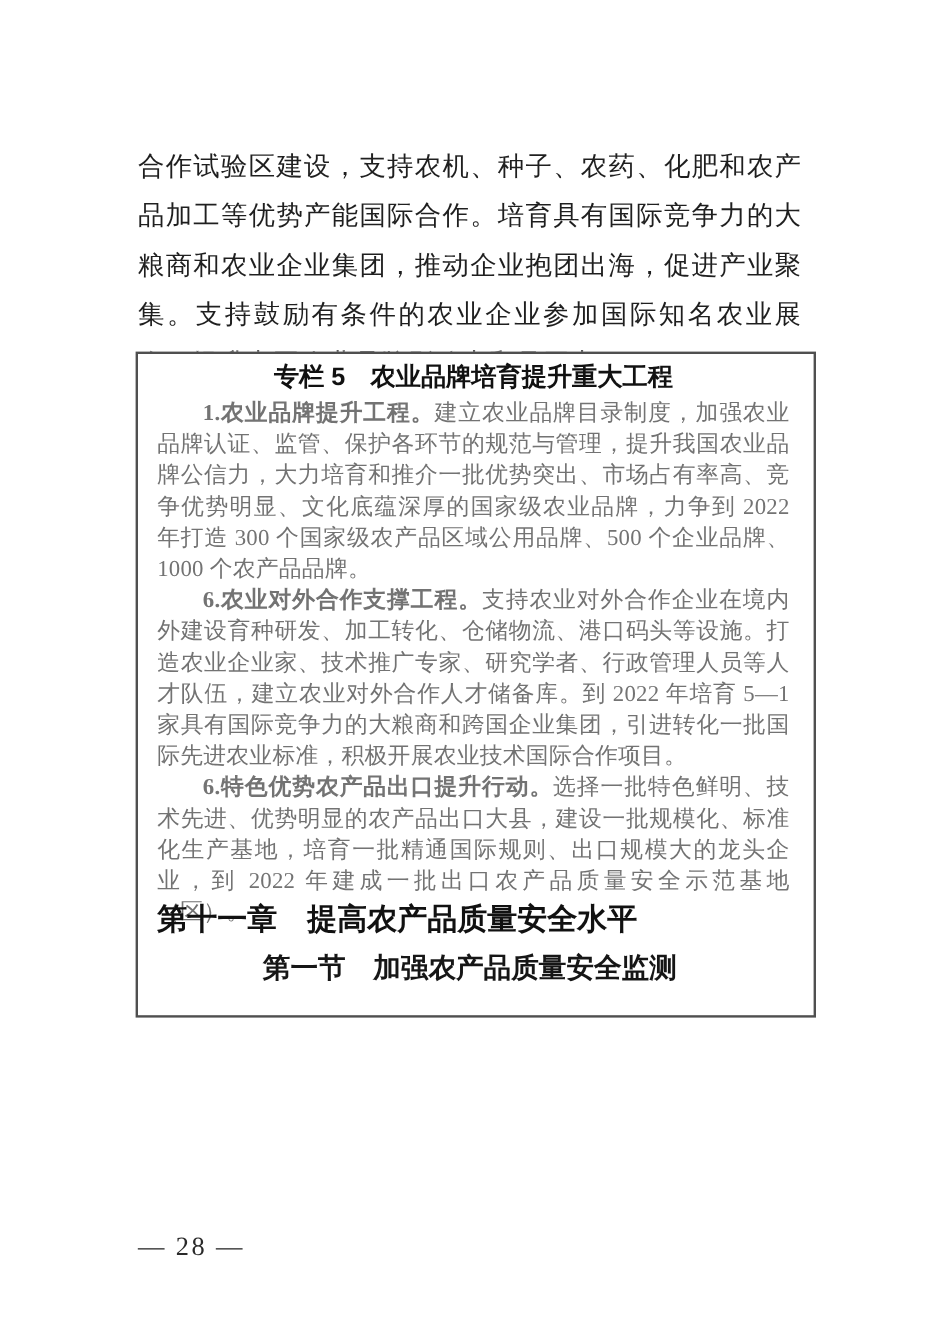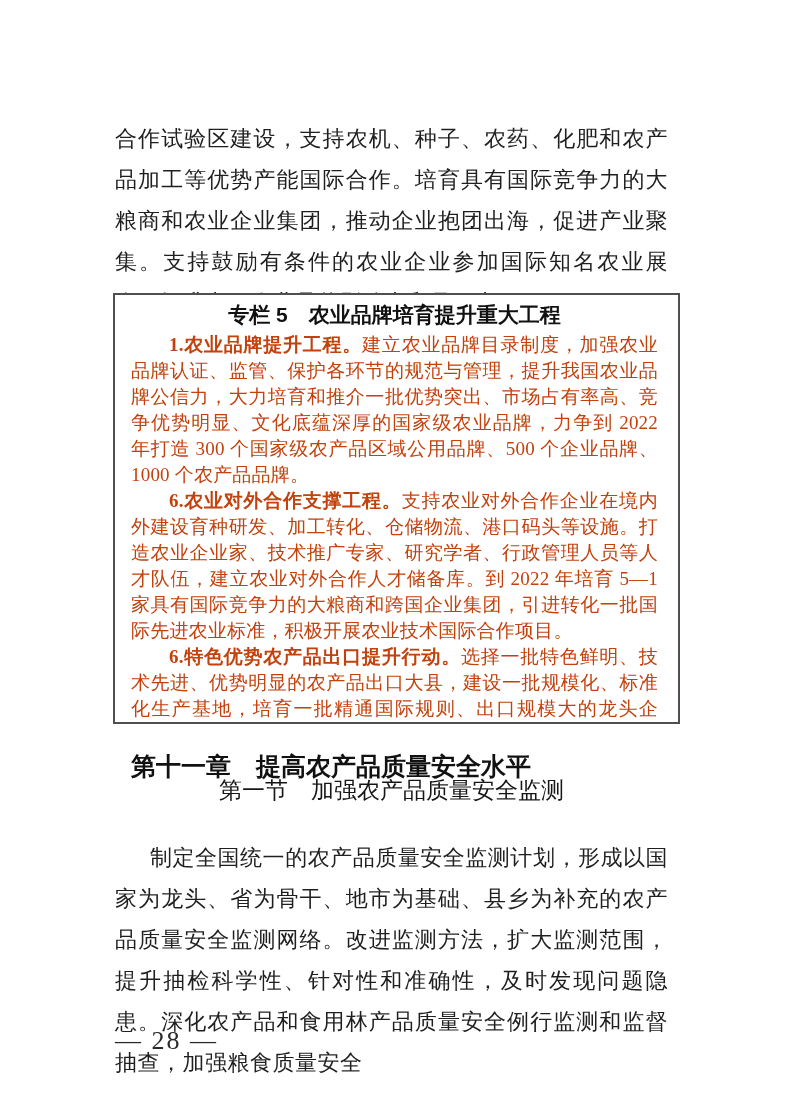--- a/index.html
+++ b/index.html
@@ -27,21 +27,21 @@
     color: #1f1f1f;
   }
   .intro-para { top: 96px; }
   .body-para  { top: 815px; text-indent: 35px; }
 
   .feature-box {
     position: absolute;
     left: 113px;
     top: 293px;
     width: 567px;
-    height: 431px;
+    height: 555px;
     box-sizing: border-box;
     border: 2px solid #4f4f4f;
     padding: 5px 20px 10px 16px;
     overflow: hidden;
     background: #ffffff;
   }
   .box-title {
     text-align: center;
     font-family: "Liberation Sans", sans-serif;
     font-weight: bold;
@@ -50,56 +50,56 @@
     margin: 0 0 2px 0;
     color: #111111;
   }
   .box-item {
     margin: 0;
     font-size: 19px;
     line-height: 26px;
     text-align: justify;
     text-indent: 38px;
     letter-spacing: 0.2px;
-    color: #c2410c;
+    color: #737373;
   }
   .box-item .lead {
     font-weight: bold;
   }
   .chapter-heading {
     position: absolute;
     left: 115px;
     top: 733px;
     width: 553px;
     text-align: left;
     font-family: "Liberation Sans", sans-serif;
     font-weight: bold;
     font-size: 25px;
     line-height: 34px;
     margin: 16px;
     color: #111111;
   }
   .section-heading {
     position: absolute;
     left: 115px;
-    top: 775px;
+    top: 791px;
     width: 553px;
     text-align: center;
     font-family: "Liberation Serif", serif;
-    font-weight: normal;
+    font-weight: bold;
     font-size: 23px;
     line-height: 32px;
     margin: 0;
     color: #161616;
   }
   .page-footer {
     position: absolute;
     left: 115px;
     top: 1026px;
-    font-size: 26px;
+    font-size: 22px;
     letter-spacing: 2px;
     color: #2a2a2a;
   }
 </style>
 </head>
 <body>
 
 <div class="page">
 
   <p class="para intro-para">合作试验区建设，支持农机、种子、农药、化肥和农产品加工等优势产能国际合作。培育具有国际竞争力的大粮商和农业企业集团，推动企业抱团出海，促进产业聚集。支持鼓励有条件的农业企业参加国际知名农业展会，提升中国农业品牌影响力和号召力。</p>
@@ -111,17 +111,16 @@
 
     <p class="box-item"><span class="lead">6.农业对外合作支撑工程。</span><span>支持农业对外合作企业在境内外建设育种研发、加工转化、仓储物流、港口码头等设施。打造农业企业家、技术推广专家、研究学者、行政管理人员等人才队伍，建立农业对外合作人才储备库。到 2022 年培育 5—1 家具有国际竞争力的大粮商和跨国企业集团，引进转化一批国际先进农业标准，积极开展农业技术国际合作项目。</span></p>
 
     <p class="box-item"><span class="lead">6.特色优势农产品出口提升行动。</span><span>选择一批特色鲜明、技术先进、优势明显的农产品出口大县，建设一批规模化、标准化生产基地，培育一批精通国际规则、出口规模大的龙头企业，到 2022 年建成一批出口农产品质量安全示范基地（区）。</span></p>
   </div>
 
   <h1 class="chapter-heading">第十一章　提高农产品质量安全水平</h1>
 
   <h2 class="section-heading">第一节　加强农产品质量安全监测</h2>
 
-  <p class="para body-para">制定全国统一的农产品质量安全监测计划，形成以国家为龙头、省为骨干、地市为基础、县乡为补充的农产品质量安全监测网络。改进监测方法，扩大监测范围，提升抽检科学性、针对性和准确性，及时发现问题隐患。深化农产品和食用林产品质量安全例行监测和监督抽查，加强粮食质量安全</p>
 
   <div class="page-footer">— 28 —</div>
 
 </div>
 
 </body></html>

